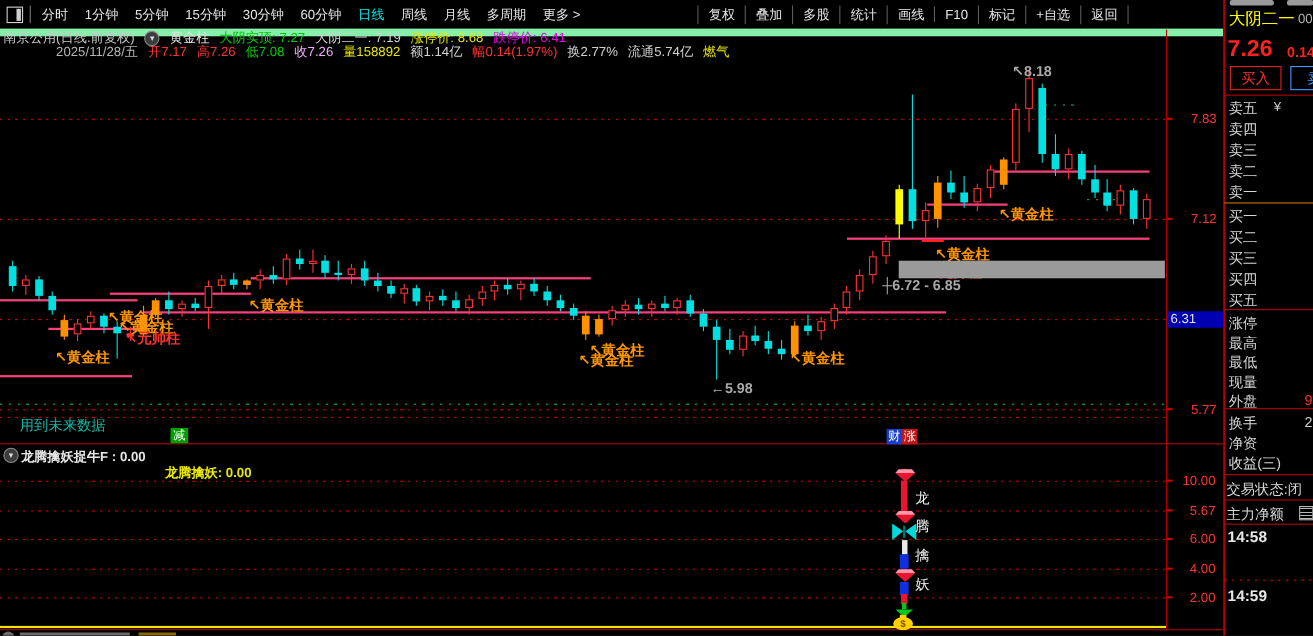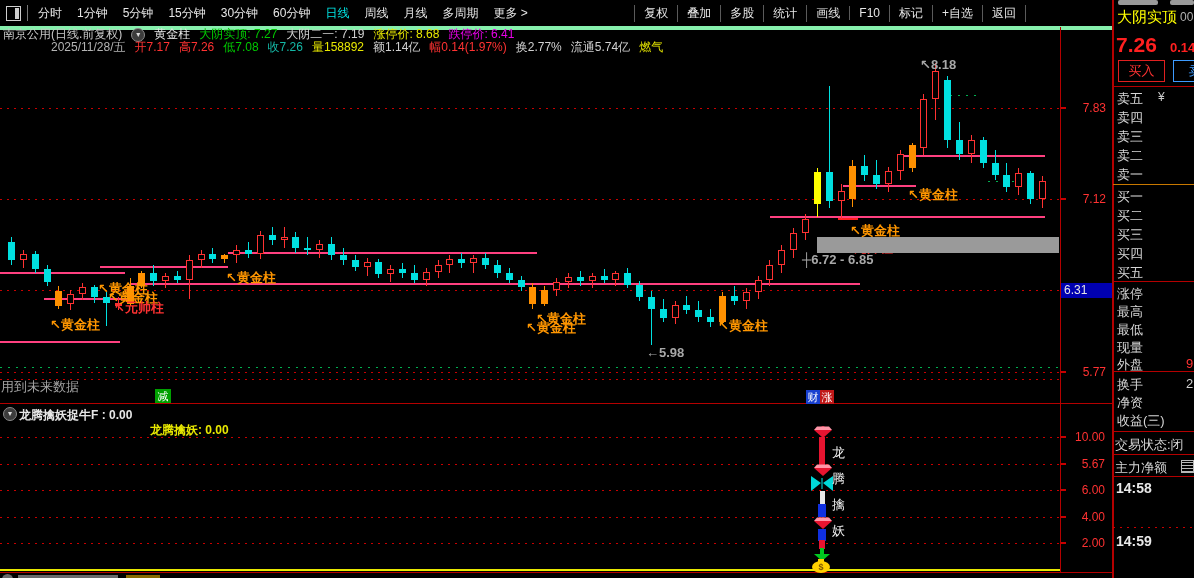--- a/index.html
+++ b/index.html
@@ -1,19 +1,19 @@
 <!DOCTYPE html>
 <html><head>
 <meta charset="utf-8">
 <style>
   html,body{margin:0;padding:0;background:#222;}
   .app{position:relative;width:1194px;height:578px;background:#000;overflow:hidden;
        font-family:"Liberation Sans","DejaVu Sans",sans-serif;-webkit-font-smoothing:none;}
   .abs{position:absolute;}
-  .topbar{position:absolute;left:0;top:0;width:1112px;height:26px;background:#000;border-bottom:4px solid #86efac;}
+  .topbar{position:absolute;left:0;top:0;width:1112px;height:26px;background:#000;border-bottom:7px solid #86efac;}
   .menu-left{position:absolute;left:6px;top:0;height:26px;display:flex;align-items:center;gap:0;}
   .win-icon{width:13px;height:13px;border:1px solid #cfcfcf;margin-right:6px;position:relative;}
   .win-icon::after{content:"";position:absolute;right:1px;top:1px;bottom:1px;width:4px;background:#cfcfcf;}
   .menu-sep{width:1px;height:16px;background:#777;margin-right:10px;}
   .ml-item{color:#e6e6e6;font-size:12px;margin-right:15px;white-space:nowrap;cursor:default;}
   .ml-item.active{color:#00e5e5;}
   .menu-right{position:absolute;right:86px;top:0;height:26px;display:flex;align-items:center;}
   .mr-item{color:#e6e6e6;font-size:12px;padding:0 9px;border-left:1px solid #5a5a5a;white-space:nowrap;cursor:default;}
   .mr-item:last-child{border-right:1px solid #5a5a5a;}
   .stub{position:absolute;top:0;height:5px;background:#9a9a9a;border-radius:2px;}
@@ -88,21 +88,21 @@
       <span style="color: rgb(0, 200, 0);">大阴实顶: 7.27</span>
       <span style="color: rgb(208, 208, 208);">大阴二一: 7.19</span>
       <span style="color: rgb(232, 232, 0);">涨停价: 8.68</span>
       <span style="color: rgb(232, 0, 232);">跌停价: 6.41</span>
     </div>
   <div class="infoline" id="info2" style="top:41px">
       <span style="color: rgb(180, 180, 180); margin-left: 48px;">2025/11/28/五</span>
       <span style="color: rgb(255, 50, 50);">开7.17</span>
       <span style="color: rgb(255, 50, 50);">高7.26</span>
       <span style="color: rgb(0, 200, 0);">低7.08</span>
-      <span style="color: #14b8a6;">收7.26</span>
+      <span style="color: #f0abfc;">收7.26</span>
       <span style="color: rgb(232, 232, 0);">量158892</span>
       <span style="color: rgb(208, 208, 208);">额1.14亿</span>
       <span style="color: rgb(255, 50, 50);">幅0.14(1.97%)</span>
       <span style="color: rgb(208, 208, 208);">换2.77%</span>
       <span style="color: rgb(208, 208, 208);">流通5.74亿</span>
       <span style="color: rgb(232, 232, 0);">燃气</span>
     </div>
 
   <div id="chart-layer">
       <div class="grid-dot-red" style="left: 0px; top: 108px; width: 1060px;"></div>
@@ -339,21 +339,21 @@
 
   <div class="vline" style="left:1060px;top:27px;height:545px"></div>
   <div class="vline" style="left:1112px;top:0;height:578px;width:2px"></div>
   <div class="hline" style="left:0;top:403px;width:1112px"></div>
   <div class="abs" style="left:0;top:569px;width:1060px;height:2px;background:#e8e800"></div>
   <div class="hline" style="left:0;top:572px;width:1112px"></div>
 
   <div class="gray-band" id="gray-band" style="left: 817px; top: 237px; width: 242px; height: 16px;"></div>
   <div class="blue-tag" id="blue-tag" style="top: 283px;">6.31</div>
 
-  <div class="abs" style="left:1px;top:378px;color:#a3a3a3;font-size:13px">用到未来数据</div>
+  <div class="abs" style="left:18px;top:378px;color:#14b8a6;font-size:13px">用到未来数据</div>
   <div class="badge" style="left:155px;top:389px;width:16px;height:14px;background:#00a000">减</div>
   <div class="badge" style="left:806px;top:390px;width:14px;height:14px;background:#1840d0">财</div>
   <div class="badge" style="left:820px;top:390px;width:14px;height:14px;background:#c01818">涨</div>
 
   <span class="chev-circle abs" style="left:3px;top:407px">▾</span>
   <div class="p2-head" style="left:19px;top:407px;color:#e6e6e6">龙腾擒妖捉牛F : 0.00</div>
   <div class="p2-head" style="left:150px;top:422px;color:#e8e800">龙腾擒妖: 0.00</div>
 
   <div>
     <svg class="abs" style="left:812px;top:425px" width="22" height="14">
@@ -393,21 +393,21 @@
         <div class="totem-char" style="left: 832px; top: 496px;">擒</div>
         <div class="totem-char" style="left: 832px; top: 522px;">妖</div>
       </div>
   </div>
 
   <div class="abs" style="left:2px;top:574px;width:11px;height:11px;border-radius:50%;background:#6a6a6a"></div>
   <div class="abs" style="left:18px;top:575px;width:100px;height:3px;background:#6a6a6a"></div>
   <div class="abs" style="left:126px;top:575px;width:34px;height:3px;background:#8a6a00"></div>
 
   <div>
-    <div class="abs" style="left:1117px;top:8px;font-size:15px;color:#ffff00;white-space:nowrap">大阴实顶</div>
+    <div class="abs" style="left:1117px;top:8px;font-size:15px;color:#ffff00;white-space:nowrap">大阴二一</div>
     <div class="abs" style="left:1180px;top:10px;font-size:12px;color:#b0b0b0">00</div>
     <div class="abs" style="left:1116px;top:33px;font-size:21px;font-weight:bold;color:#ff2020">7.26</div>
     <div class="abs" style="left:1170px;top:40px;font-size:13px;font-weight:bold;color:#ff2020">0.14</div>
     <div class="sb-btn" style="left:1118px;top:60px;width:47px;border:1px solid #e02020;color:#ff3232">买入</div>
     <div class="sb-btn" style="left:1173px;top:60px;width:44px;border:1px solid #3d9bff;color:#3d9bff">卖</div>
     <div class="hline" style="left:1113px;top:86px;width:81px"></div>
     <div id="sidebar-rows">
         <div class="sb-row" style="top: 90px;">卖五</div>
         <div class="sb-row" style="top: 109px;">卖四</div>
         <div class="sb-row" style="top: 128px;">卖三</div>

